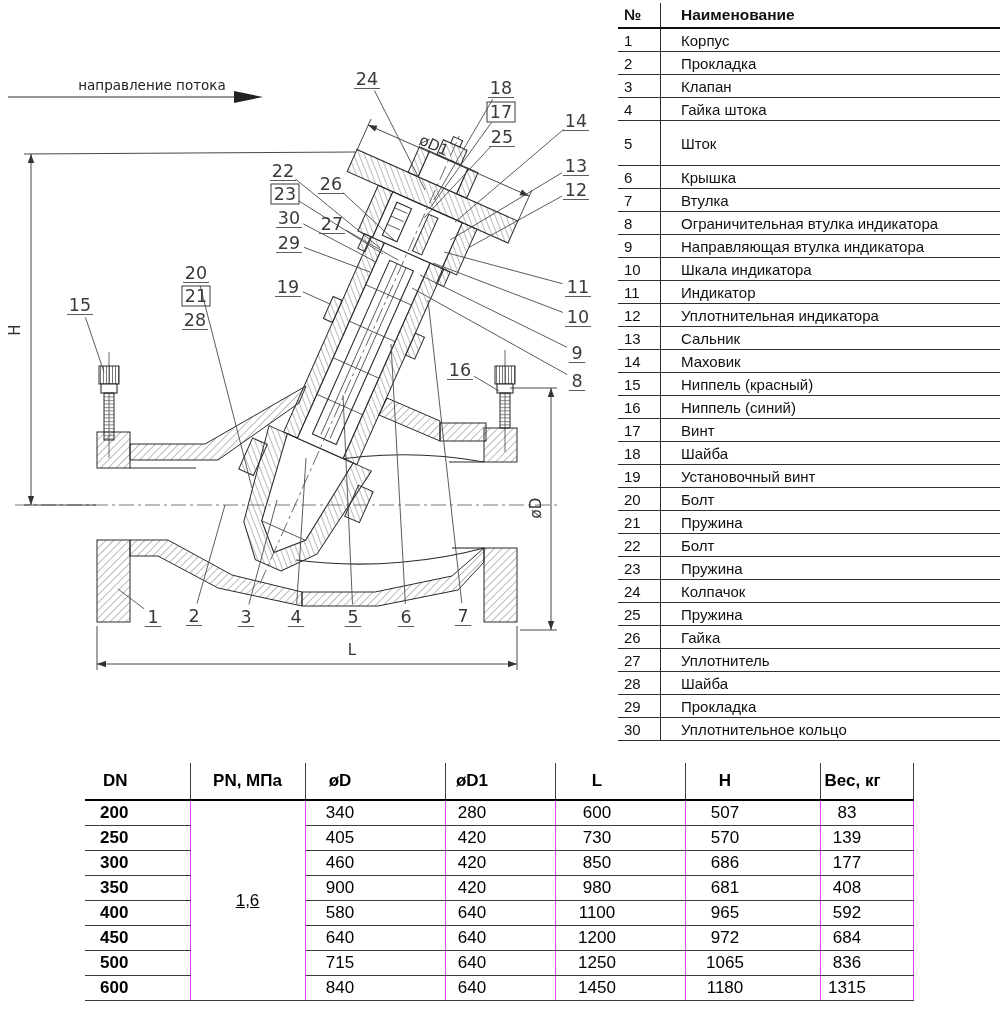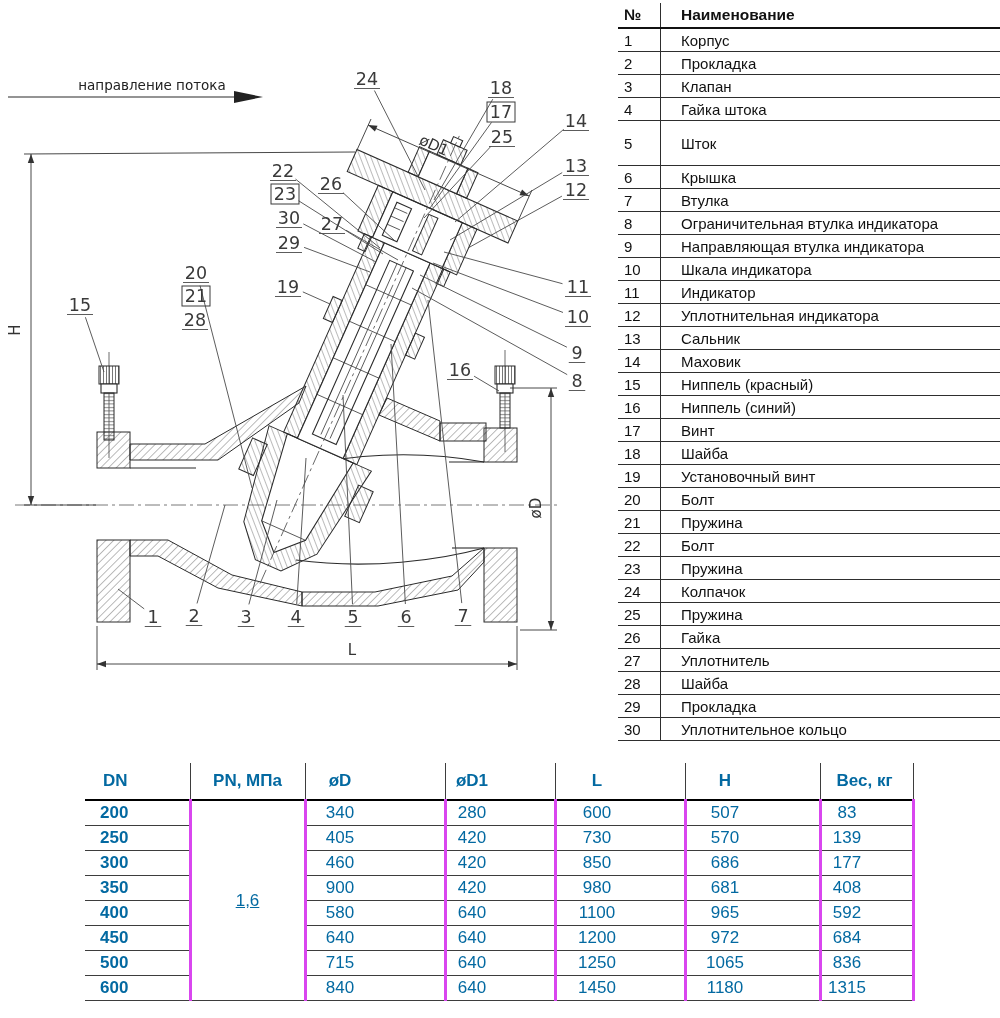--- a/index.html
+++ b/index.html
@@ -29,31 +29,31 @@
          font-size:15px;color:#111;}
   .parts th{font-size:15.5px;font-weight:bold;text-align:left;height:24px;
             border-bottom:2px solid #111;padding:0 0 0 6px;}
   .parts td{height:22px;border-bottom:1px solid #2e2e2e;padding:0 0 0 6px;vertical-align:middle;}
   .parts .pncol{width:36px;}
   .parts .pname{border-left:1px solid #2e2e2e;padding-left:20px;}
   .parts tr.tall td{height:44px;}
 
   
   .dims{position:absolute;left:85px;top:763px;border-collapse:collapse;table-layout:fixed;
-        font-size:17px;color:#0369a1;}
+        font-size:17px;color:#000000;}
   .dims th{font-weight:bold;height:36px;border-bottom:2.5px solid #000;
            border-right:1px solid #3d3d3d;text-align:center;padding:0;}
-  .dims td{height:24px;border-right:3px solid #d946ef;border-bottom:1px solid #3d3d3d;
+  .dims td{height:24px;border-right:1px solid #d946ef;border-bottom:1px solid #3d3d3d;
            text-align:center;padding:0;vertical-align:middle;}
   .dims th.c0{text-align:left;padding-left:18px;}
   .dims th.c2,.dims td.d {padding-right:70px;}
   .dims th.c3,.dims td.d1{padding-right:56px;}
   .dims th.c4,.dims td.l {padding-right:46px;}
   .dims th.c5,.dims td.h {padding-right:55px;}
-  .dims th.c6{text-align:left;padding-left:16px;}
+  .dims th.c6{text-align:left;padding-left:4px;}
   .dims td.w {padding-right:39px;margin-top:36px;}
   .dims td.dn{font-weight:bold;text-align:left;padding-left:15px;}
   .dims td.pnv{text-align:center;vertical-align:middle;text-decoration:underline;}
 </style>
 </head>
 <body>
 
 <div class="page">
 
   <svg width="620" height="760" viewBox="0 0 620 760">

